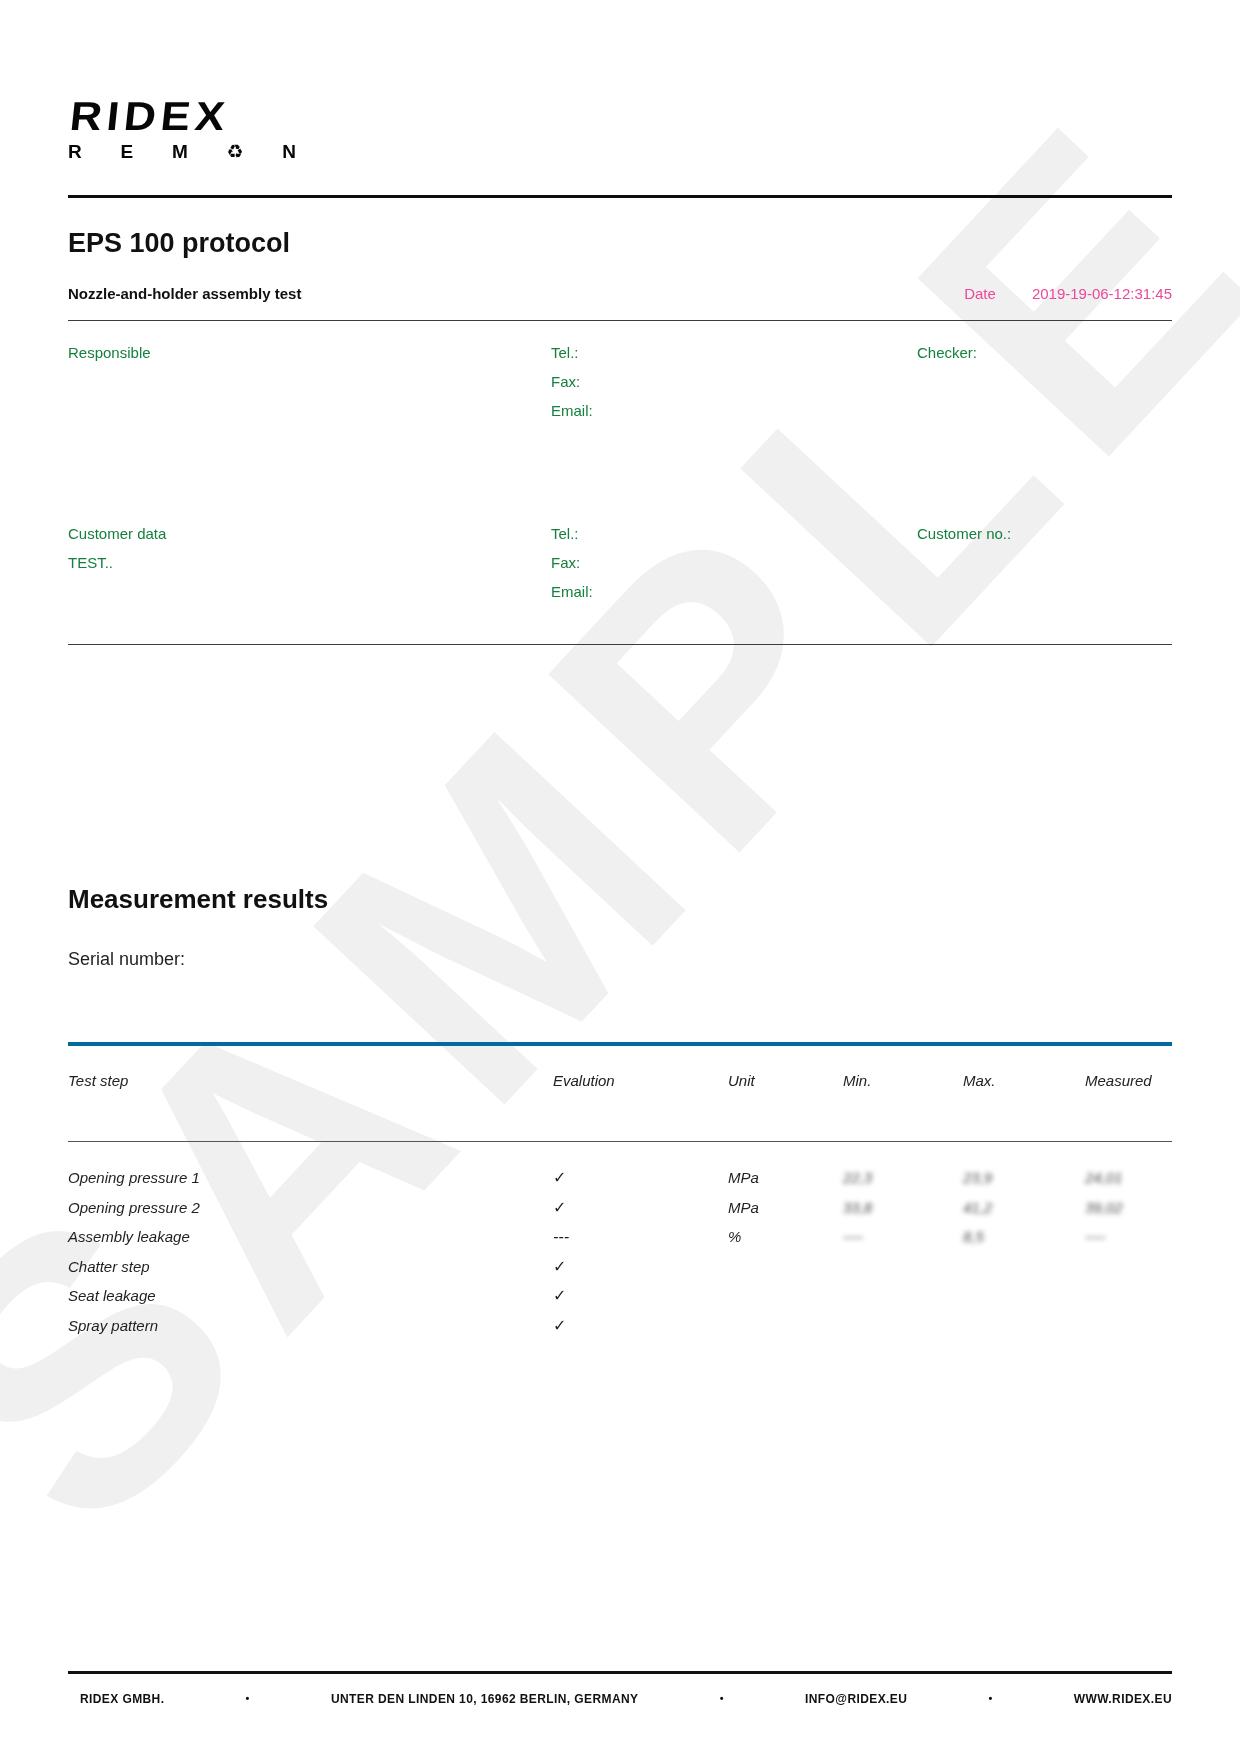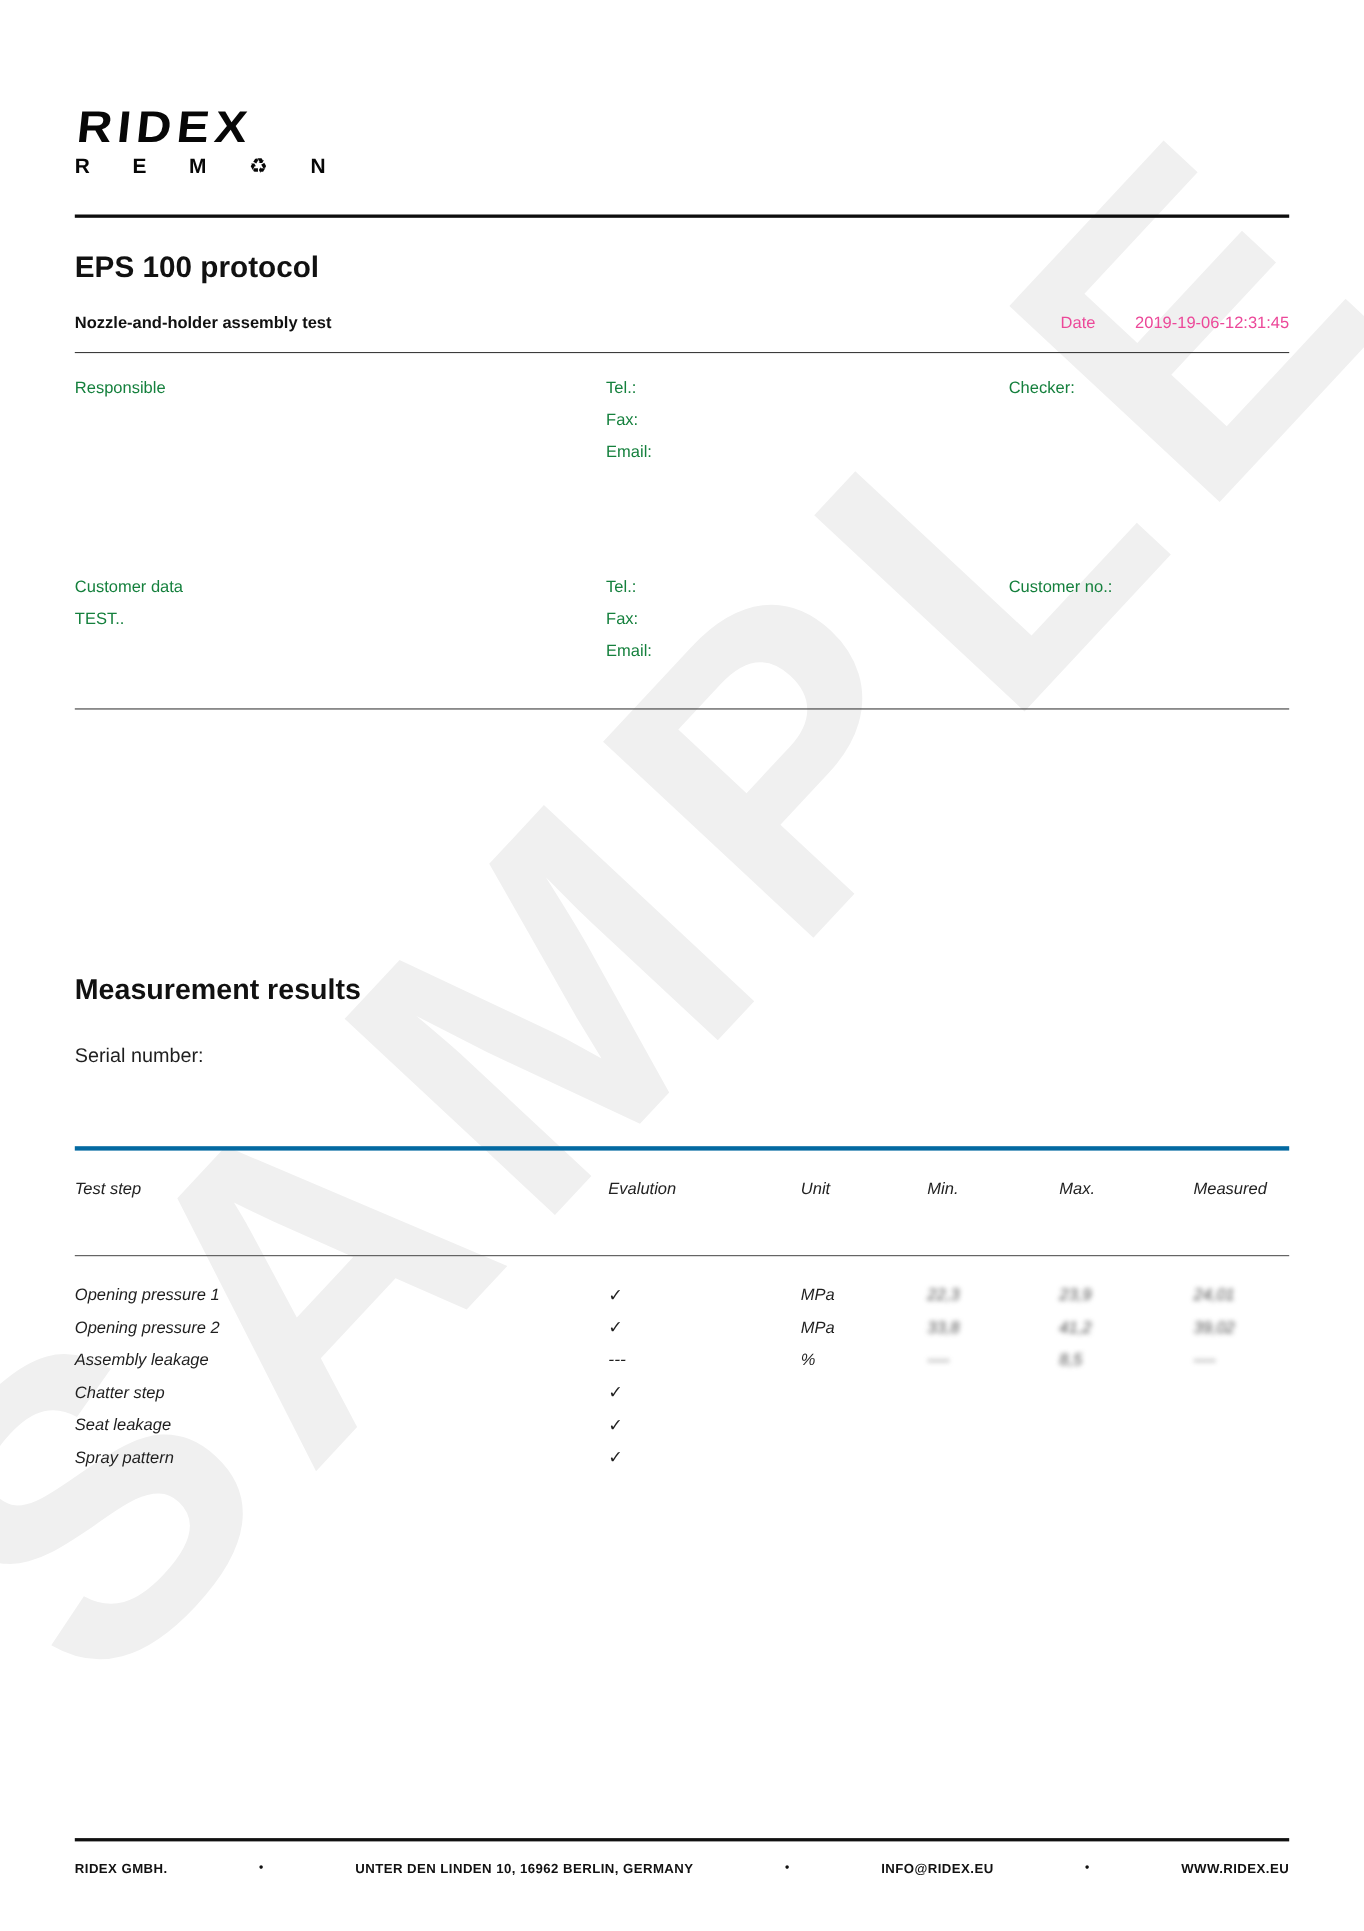--- a/index.html
+++ b/index.html
@@ -54,21 +54,21 @@
   .rtable .row {
     display:grid; grid-template-columns:485px 175px 115px 120px 122px 1fr;
     height:29.5px; align-items:center; font-size:15px; color:#1f1f1f;
   }
   .rtable .c-eval { font-size:16px; }
   .blurred { filter:blur(2.6px); color:#4a4a4a; }
 
   
   .footer-rule { position:absolute; left:0; right:0; top:1671px; height:3px; background:#111; }
   .footer-row {
-    position:absolute; left:0; right:0; top:1692px;
+    position:absolute; left:12px; right:0; top:1692px;
     display:flex; justify-content:space-between; align-items:flex-start;
     font-size:12px; font-weight:700; letter-spacing:0.4px; color:#111;
   }
   .bullet { font-size:11px; }
 </style>
 </head>
 <body>
 
 <div class="page">
 

